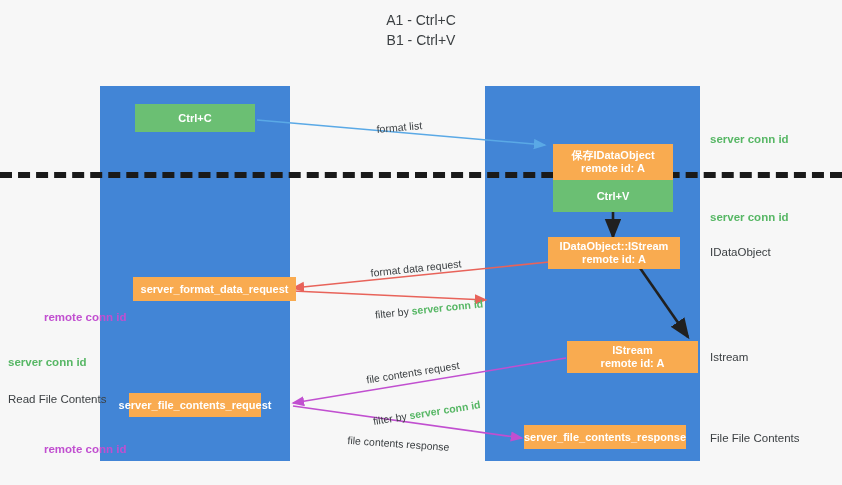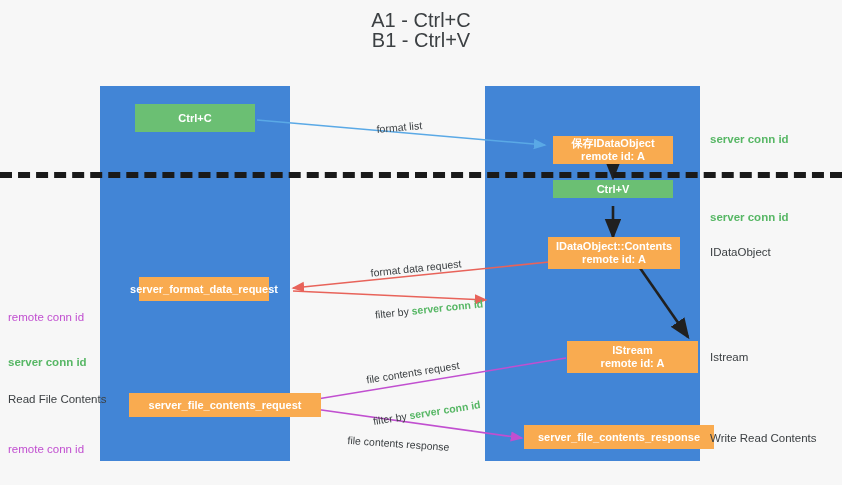--- a/index.html
+++ b/index.html
@@ -14,21 +14,21 @@
     background: #f7f7f7;
     font-family: "Liberation Sans", sans-serif;
     overflow: hidden;
   }
   .title {
     position: absolute;
     left: 0;
     top: 10px;
     width: 842px;
     text-align: center;
-    font-size: 20px;
+    font-size: 14px;
     color: #3c4043;
     line-height: 20px;
     white-space: pre;
   }
   .col-head {
     position: absolute;
     text-align: center;
     font-size: 11.5px;
     color: #3c4043;
     line-height: 13px;
@@ -73,21 +73,21 @@
     transform-origin: left top;
   }
   .side-label {
     position: absolute;
     font-size: 11.5px;
     color: #3c4043;
     white-space: pre;
     line-height: 15px;
   }
   .conn-green { color: #57b765; font-weight: bold; }
-  .conn-magenta { color: #c14fd0; font-weight: normal; }
+  .conn-magenta { color: #c14fd0; font-weight: bold; margin-left: 36px; }
   .dashline {
     position: absolute;
     left: 0;
     width: 842px;
     height: 0;
     border-top: 6px dashed #1a1a1a;
   }
 </style>
 </head>
 <body>
@@ -135,49 +135,49 @@
     <line x1="566" y1="358" x2="293" y2="403" stroke="#c14fd0" stroke-width="1.6" marker-end="url(#ah-mag)"></line>
     <line x1="293" y1="406" x2="522" y2="438" stroke="#c14fd0" stroke-width="1.6" marker-end="url(#ah-mag)"></line>
   </svg>
 
   <div class="dashline" style="top:172px;"></div>
 
   <div class="node green" style="left:135px; top:104px; width:120px; height:28px;">
     <span>Ctrl+C</span>
   </div>
 
-  <div class="node orange" style="left:553px; top:136px; width:120px; height:28px;text-align:right;">
+  <div class="node orange" style="left:553px; top:144px; width:120px; height:36px;text-align:right;">
     <span>保存IDataObject</span>
     <span>remote id: A</span>
   </div>
 
-  <div class="node green" style="left:553px; top:180px; width:120px; height:18px;">
+  <div class="node green" style="left:553px; top:180px; width:120px; height:32px;">
     <span>Ctrl+V</span>
   </div>
 
   <div class="node orange" style="left:548px; top:237px; width:132px; height:32px;">
-    <span>IDataObject::Contents</span>
+    <span>IDataObject::IStream</span>
     <span>remote id: A</span>
   </div>
 
-  <div class="node orange" style="left:139px; top:277px; width:130px; height:24px;">
+  <div class="node orange" style="left:133px; top:277px; width:163px; height:24px;">
     <span>server_format_data_request</span>
   </div>
 
 
   <div class="node orange" style="left:567px; top:341px; width:131px; height:32px;">
     <span>IStream</span>
     <span>remote id: A</span>
   </div>
 
-  <div class="node orange" style="left:129px; top:393px; width:192px; height:24px;">
+  <div class="node orange" style="left:129px; top:393px; width:132px; height:24px;">
     <span>server_file_contents_request</span>
   </div>
 
-  <div class="node orange" style="left:524px; top:425px; width:190px; height:24px;">
+  <div class="node orange" style="left:524px; top:425px; width:162px; height:24px;">
     <span>server_file_contents_response</span>
   </div>
 
   <div class="edge-label rot" style="left:376px; top:122px; transform: rotate(-5deg);">format list</div>
 
   <div class="edge-label rot" style="left:367px; top:238px; transform: rotate(-6deg);">
     <div>format data request</div>
     <div><span>filter by </span><span class="conn-green">server conn id</span></div>
   </div>
 
@@ -193,21 +193,21 @@
   </div>
 
   <div class="side-label conn-green" style="left:710px; top:132px;">server conn id</div>
 
   <div class="side-label conn-green" style="left:710px; top:210px;">server conn id</div>
 
   <div class="side-label" style="left:710px; top:245px;">IDataObject</div>
 
   <div class="side-label" style="left:710px; top:350px;">Istream</div>
 
-  <div class="side-label" style="left:710px; top:431px;">Write Read Contents</div>
+  <div class="side-label" style="left:710px; top:431px;">File File Contents</div>
 
   <div class="side-label" style="left:8px; top:280px;">
     <div class="conn-magenta">remote conn id</div>
     <div class="conn-green">server conn id</div>
   </div>
 
   <div class="side-label" style="left:8px; top:392px;">Read File Contents</div>
 
   <div class="side-label" style="left:8px; top:412px;">
     <div class="conn-magenta">remote conn id</div>

